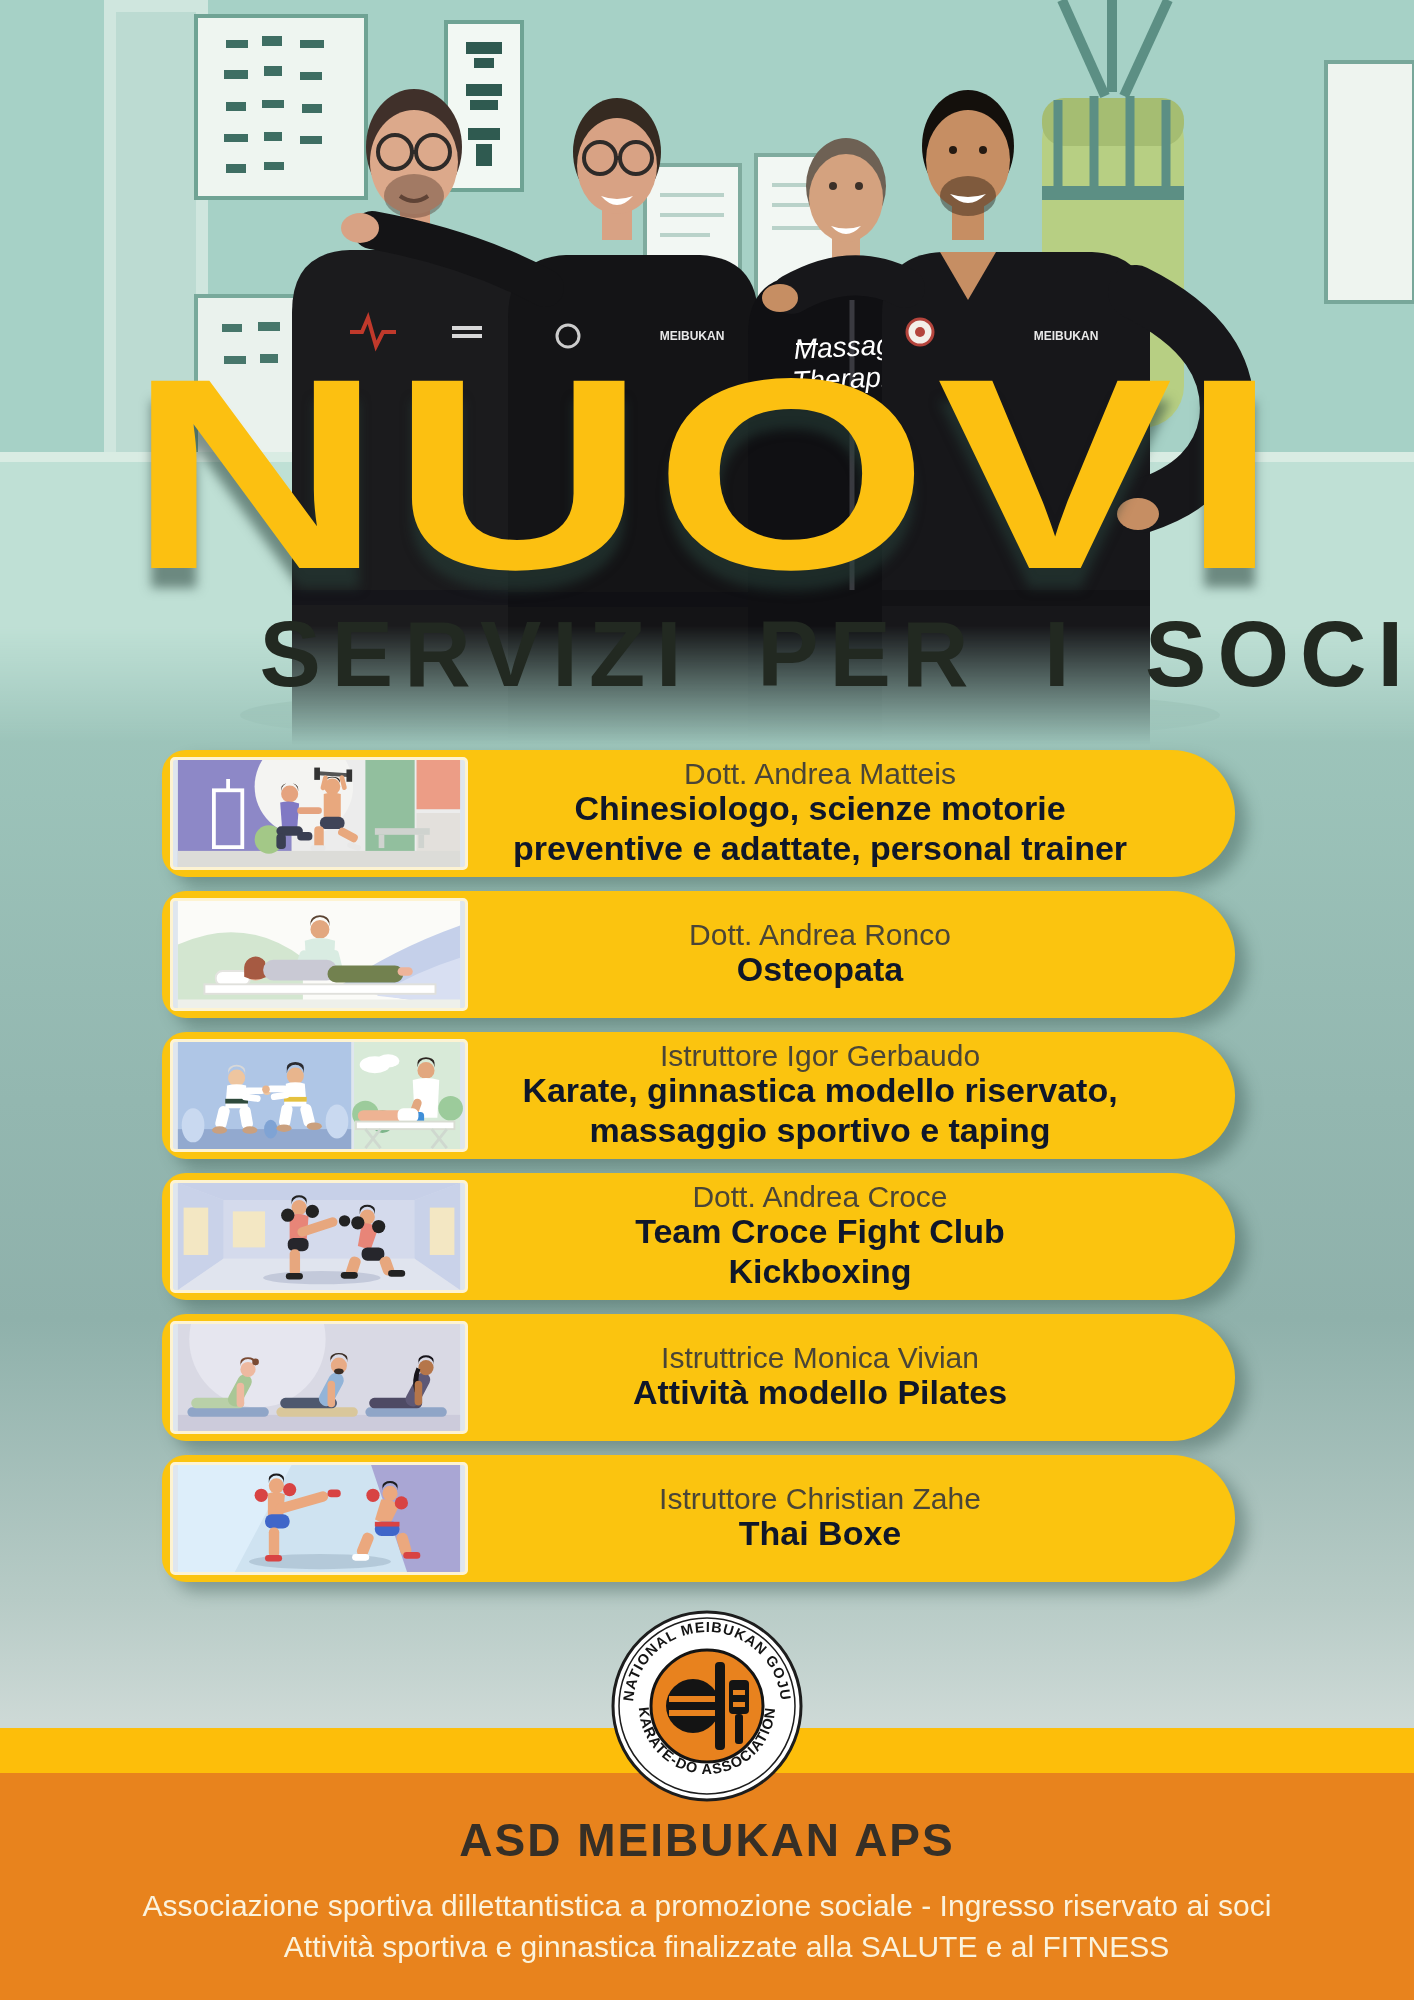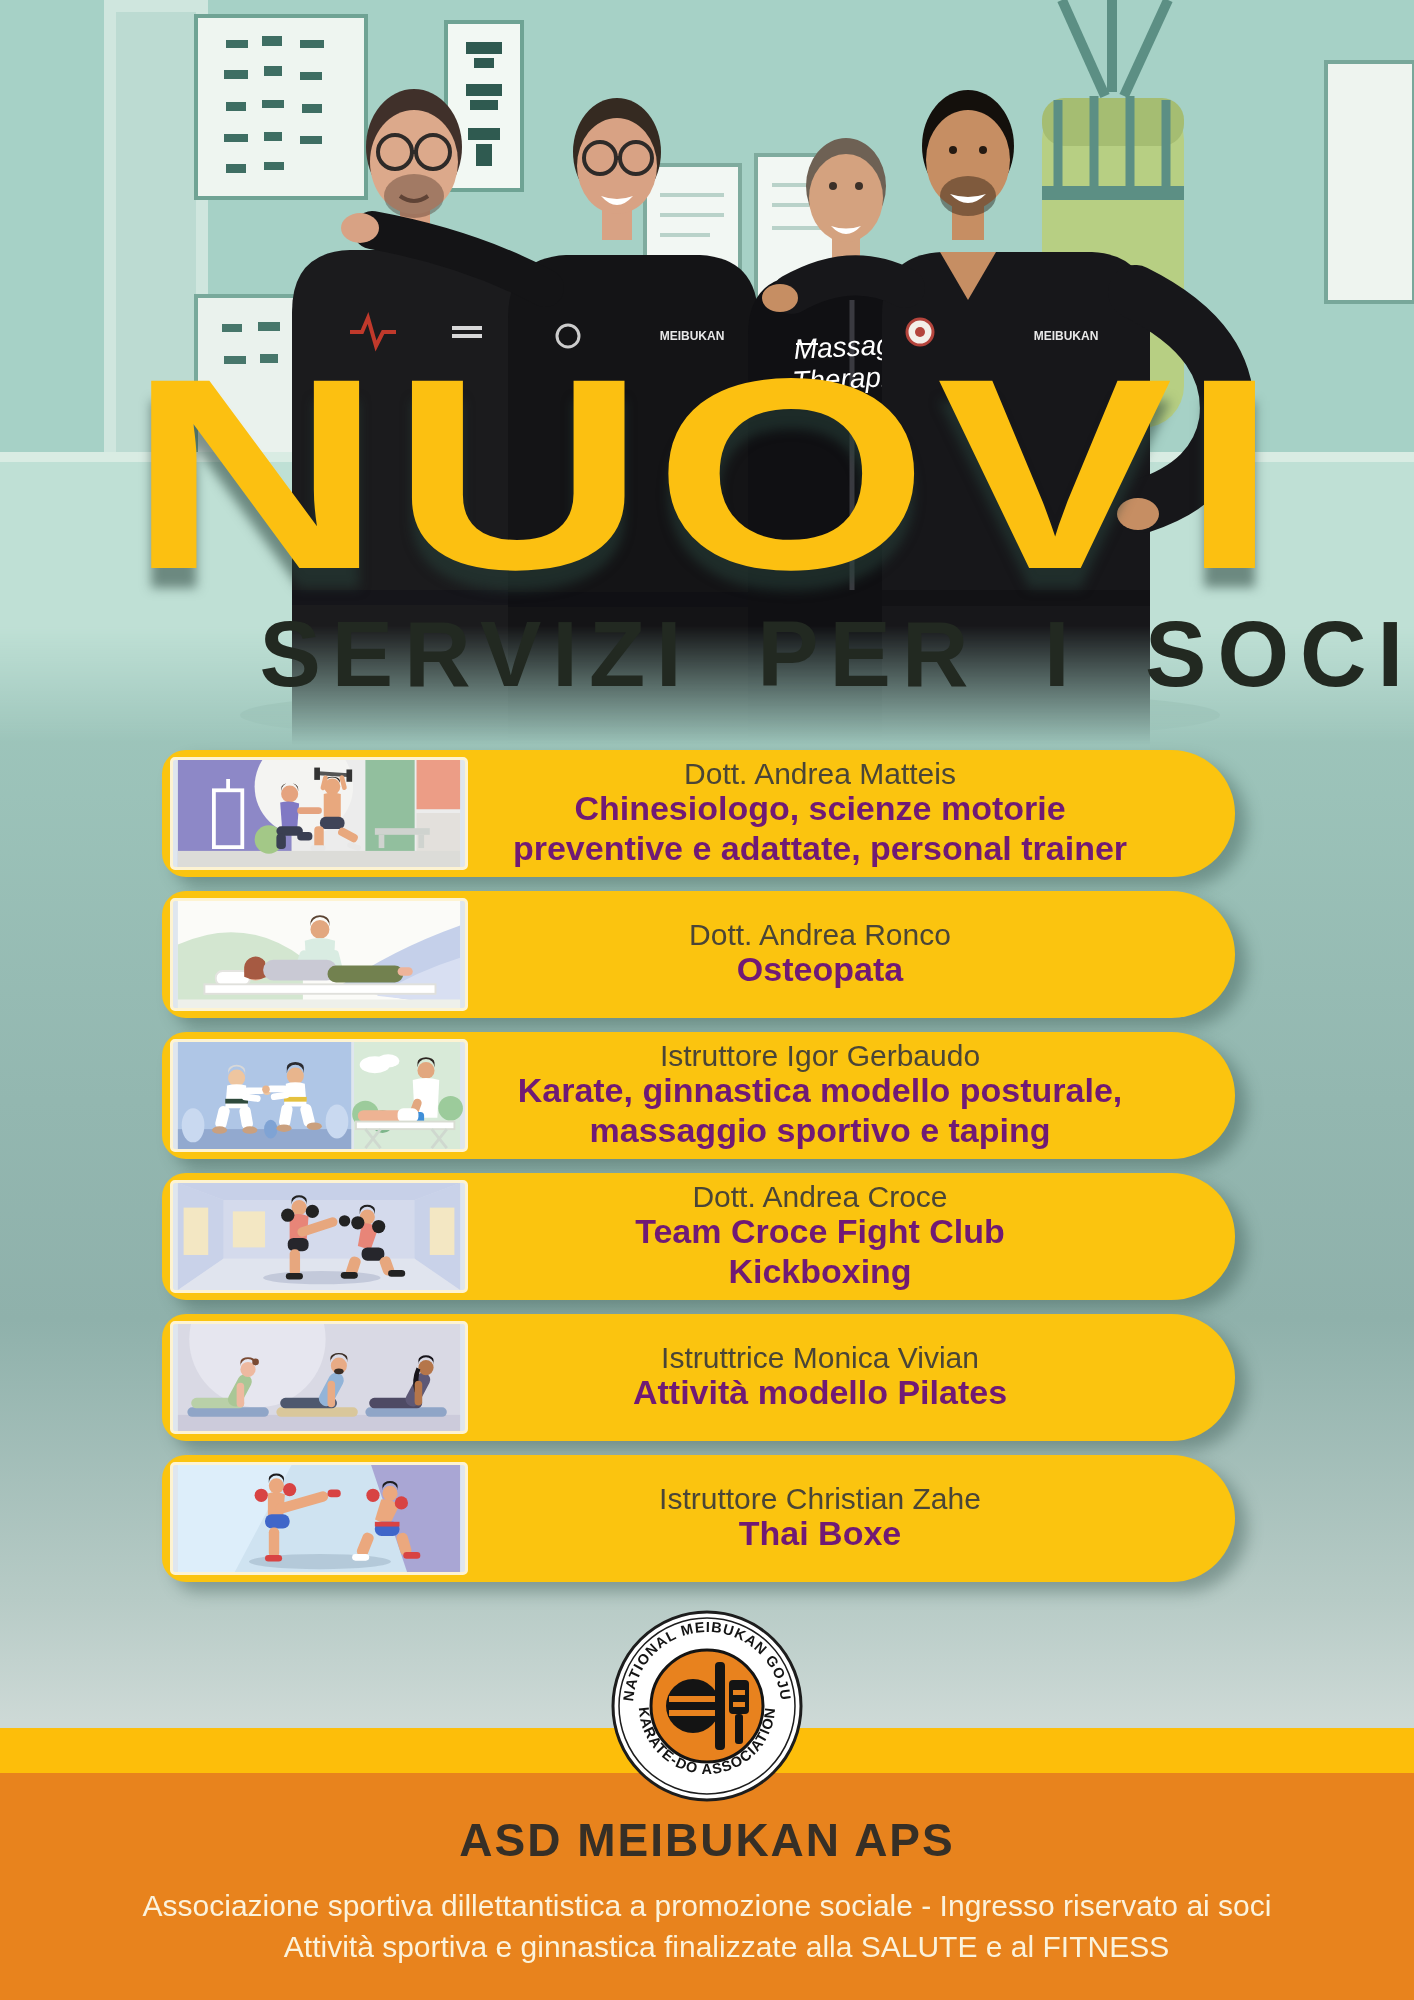--- a/index.html
+++ b/index.html
@@ -38,21 +38,21 @@
     border:3px solid #fdf3d2;border-radius:5px;overflow:hidden;box-sizing:border-box;
     background:#dfe6ee;
   }
   .illo svg{display:block;width:100%;height:100%;}
   .card-text{
     position:absolute;left:308px;top:0;width:700px;height:100%;
     display:flex;flex-direction:column;justify-content:center;align-items:center;
   }
   .card-name{font-size:30px;color:#4a4537;line-height:1;}
   .card-role{
-    font-size:34px;font-weight:bold;color:#701a75;line-height:1.15;
+    font-size:34px;font-weight:bold;color:#0f172a;line-height:1.15;
     text-align:center;white-space:pre-line;
   }
   
   .logo{position:absolute;left:611px;top:1610px;width:192px;height:192px;z-index:5;}
   
   .stripe{position:absolute;left:0;top:1728px;width:1414px;height:45px;background:#fdbe0a;}
   .footer{position:absolute;left:0;top:1773px;width:1414px;height:227px;background:#e8831d;}
   .footer-org{
     margin-top:40px;text-align:center;font-size:46px;font-weight:bold;
     letter-spacing:2px;color:#362f26;
@@ -384,21 +384,21 @@
             <rect x="188" y="84" width="104" height="8" fill="#ffffff" stroke="#d8dcd2" stroke-width="2"></rect>
             <line x1="198" y1="92" x2="214" y2="112" stroke="#cfd8cf" stroke-width="3"></line>
             <line x1="214" y1="92" x2="198" y2="112" stroke="#cfd8cf" stroke-width="3"></line>
             <line x1="268" y1="92" x2="284" y2="112" stroke="#cfd8cf" stroke-width="3"></line>
             <line x1="284" y1="92" x2="268" y2="112" stroke="#cfd8cf" stroke-width="3"></line>
           </g>
         </svg>
       </div>
       <div class="card-text">
         <div class="card-name">Istruttore Igor Gerbaudo</div>
-        <div class="card-role">Karate, ginnastica modello posturale,
+        <div class="card-role">Karate, ginnastica modello riservato,
 massaggio sportivo e taping</div>
       </div>
     </div>
 
     <div class="card">
       <div class="illo">
         <svg viewBox="0 0 298 113">
           <rect width="298" height="113" fill="#d4daec"></rect>
           <polygon points="0,0 298,0 250,18 48,18" fill="#c7d0e8"></polygon>
           <polygon points="0,0 48,18 48,80 0,113" fill="#c9d2e9"></polygon>

